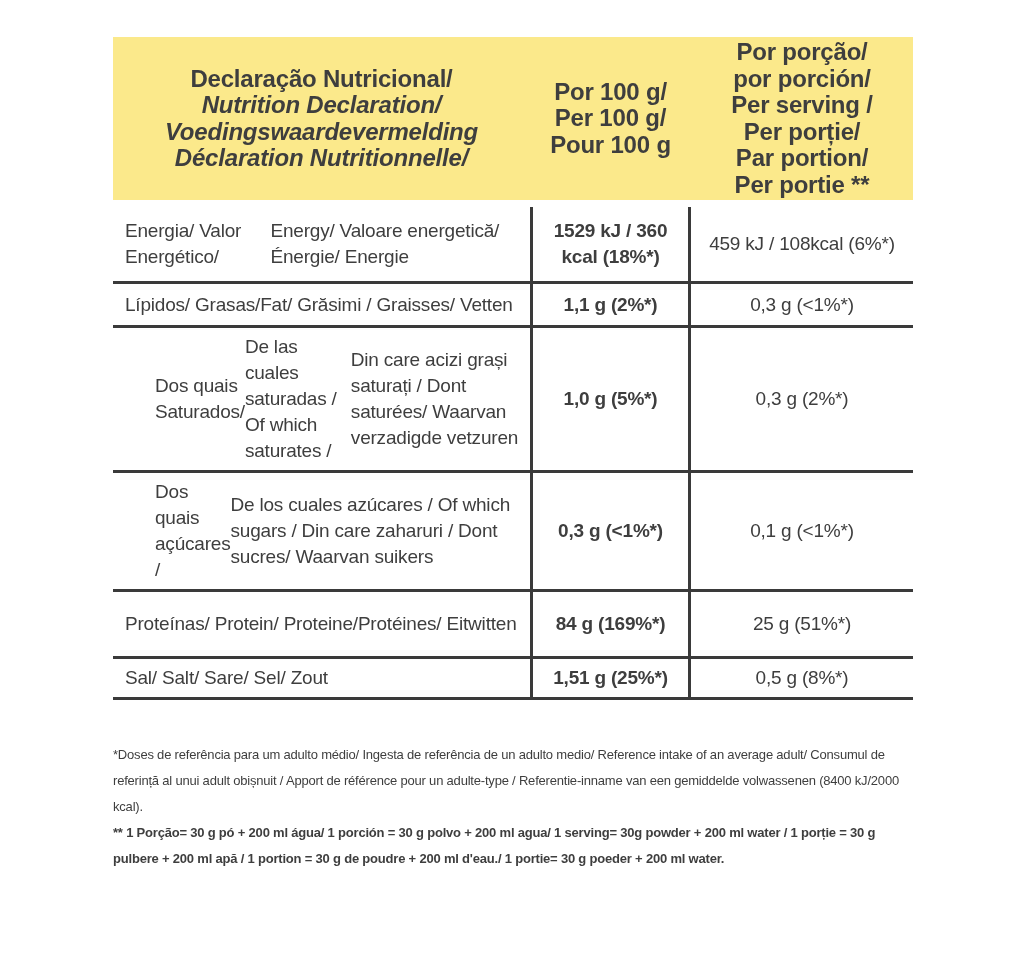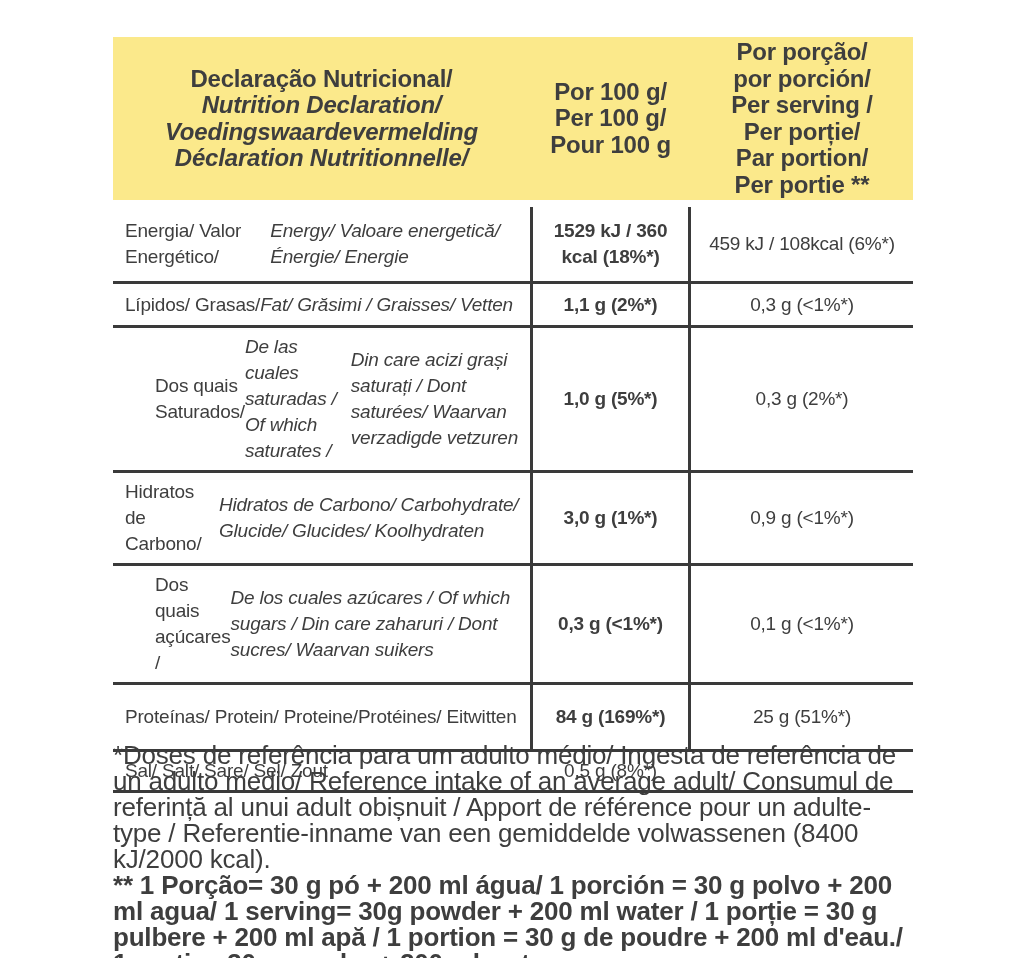--- a/index.html
+++ b/index.html
@@ -41,34 +41,34 @@
     font-size:19px;line-height:26px;letter-spacing:-0.2px;
     text-align:left;
   }
   .trow.indent .cell.label{padding-left:42px;}
   .cell.val{
     justify-content:center;text-align:center;
     font-size:19px;line-height:26px;letter-spacing:-0.2px;
     padding:4px 6px;
   }
   .cell.mid{border-left:3px solid var(--border);border-right:3px solid var(--border);font-weight:bold;}
-  .cell .it{font-style:italic;}
+  .cell .it{}
 
   .r-energy .cell{min-height:74px;}
   .r-fat .cell{min-height:41px;}
   .r-saturates .cell{min-height:117px;}
   .r-carbohydrate .cell{min-height:86px;}
   .r-sugars .cell{min-height:90px;}
   .r-protein .cell{min-height:64px;}
   .r-salt .cell{min-height:37px;}
 
   
   .footnotes{position:absolute;left:113px;top:742px;width:804px;}
   .footnote{
-    font-size:26px;line-height:26px;letter-spacing:-0.2px;
+    font-size:13px;line-height:26px;letter-spacing:-0.2px;
     text-align:left;
   }
   .footnote.bold{font-weight:bold;}
 </style>
 </head>
 <body>
 
 <div class="sheet">
 
   <div class="thead">
@@ -113,28 +113,20 @@
       <div class="trow r-saturates indent">
         <div class="cell label">
           <span>Dos quais Saturados/ </span> 
           <span class="it">De las cuales saturadas / Of which saturates /</span>
           <br>
           <span class="it">Din care acizi grași saturați / Dont saturées/ Waarvan verzadigde vetzuren</span> 
         </div>
         <div class="cell val mid">1,0 g (5%*)</div>
         <div class="cell val">0,3 g (2%*)</div>
       </div>
-      <div class="trow r-carbohydrate">
-        <div class="cell label">
-          <span>Hidratos de Carbono/ </span> 
-          <span class="it">Hidratos de Carbono/ Carbohydrate/ Glucide/ Glucides/ Koolhydraten</span> 
-        </div>
-        <div class="cell val mid">3,0 g (1%*)</div>
-        <div class="cell val">0,9 g (&lt;1%*)</div>
-      </div>
       <div class="trow r-sugars indent">
         <div class="cell label">
           <span>Dos quais açúcares / </span> 
           <span class="it">De los cuales azúcares / Of which sugars /  Din care zaharuri / Dont sucres/ Waarvan suikers</span> 
         </div>
         <div class="cell val mid">0,3 g (&lt;1%*)</div>
         <div class="cell val">0,1 g (&lt;1%*)</div>
       </div>
       <div class="trow r-protein">
         <div class="cell label">
@@ -142,20 +134,21 @@
           <br>
           <span>Protéines/ Eitwitten</span> 
         </div>
         <div class="cell val mid">84 g (169%*)</div>
         <div class="cell val">25 g (51%*)</div>
       </div>
       <div class="trow r-salt">
         <div class="cell label">
           <span>Sal/ Salt/ Sare/ Sel/ Zout</span> 
         </div>
+        <div class="cell val mid">1,51 g (25%*)</div>
         <div class="cell val">0,5 g (8%*)</div>
       </div>
     </div>
 
 </div>
 
 <div class="footnotes">
   <p class="footnote">*Doses de referência para um adulto médio/ Ingesta de referência de un adulto medio/ Reference intake of an average adult/ Consumul de referință al unui adult obișnuit / Apport de référence pour un adulte-type / Referentie-inname van een gemiddelde volwassenen (8400 kJ/2000 kcal).</p>
   <p class="footnote bold">** 1 Porção= 30 g pó + 200 ml água/ 1 porción = 30 g polvo + 200 ml agua/ 1 serving= 30g powder + 200 ml water / 1 porție = 30 g pulbere + 200 ml apă / 1 portion = 30 g de poudre + 200 ml d'eau./ 1 portie= 30 g poeder + 200 ml water.</p>
 </div>

